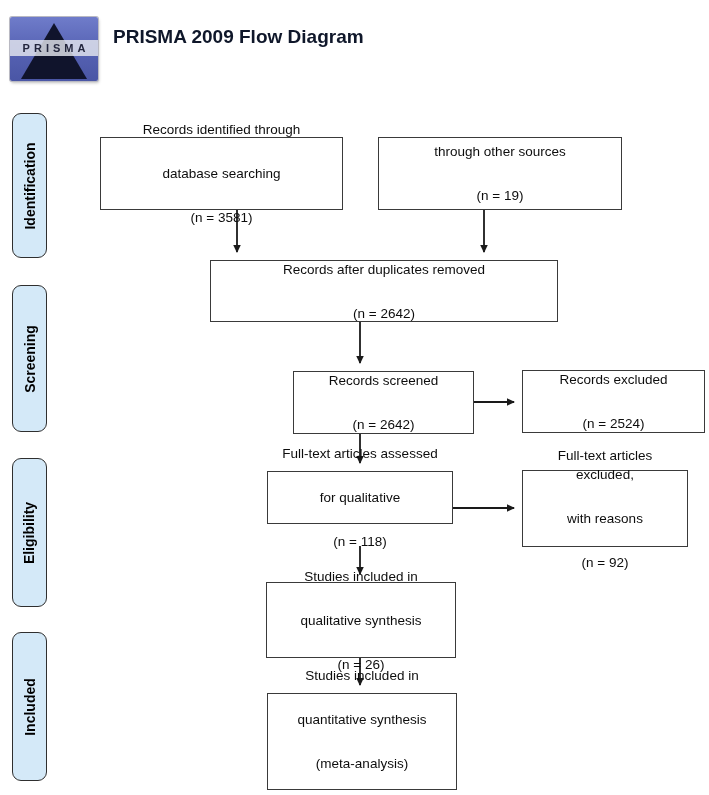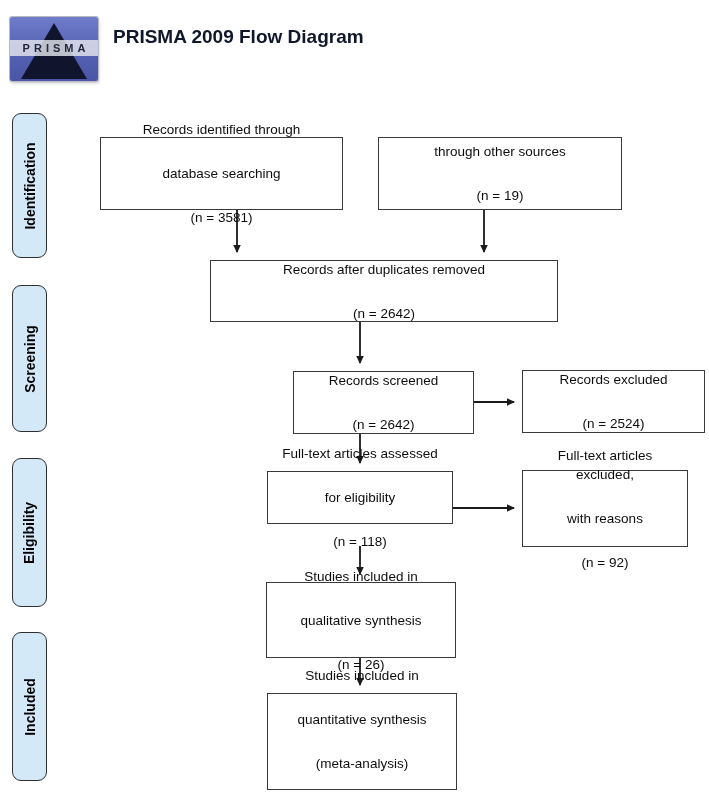--- a/index.html
+++ b/index.html
@@ -169,21 +169,21 @@
     <div>(n = 2642)</div>
   </div>
 
   <div class="fbox b-excluded">
     <div>Records excluded</div>
     <div>(n = 2524)</div>
   </div>
 
   <div class="fbox b-fulltext">
     <div>Full-text articles assessed</div>
-    <div>for eligibility</div>
+    <div>for qualitative</div>
     <div>(n = 118)</div>
   </div>
 
   <div class="fbox b-ft-excluded">
     <div>Full-text articles excluded,</div>
     <div>with reasons</div>
     <div>(n = 92)</div>
   </div>
 
   <div class="fbox b-qualitative">

